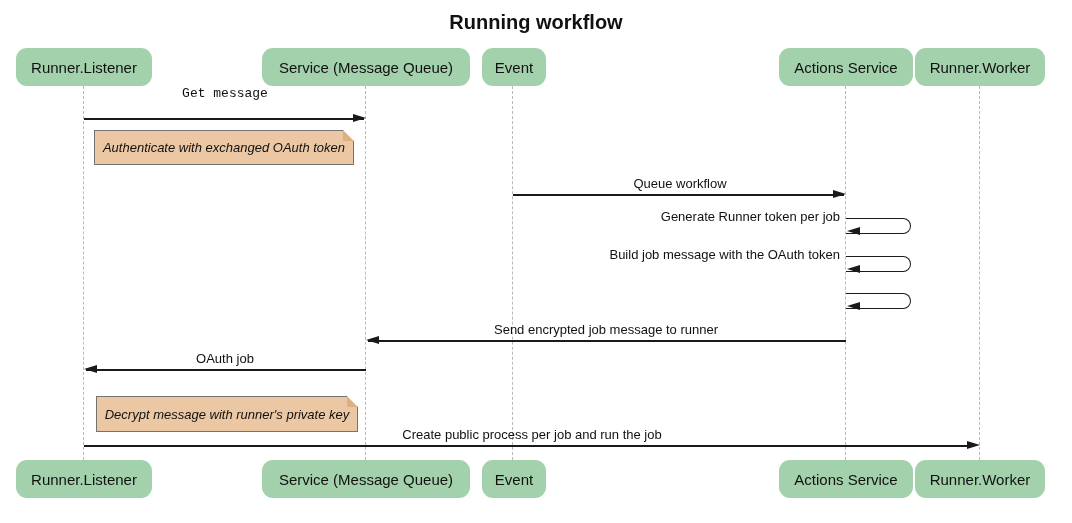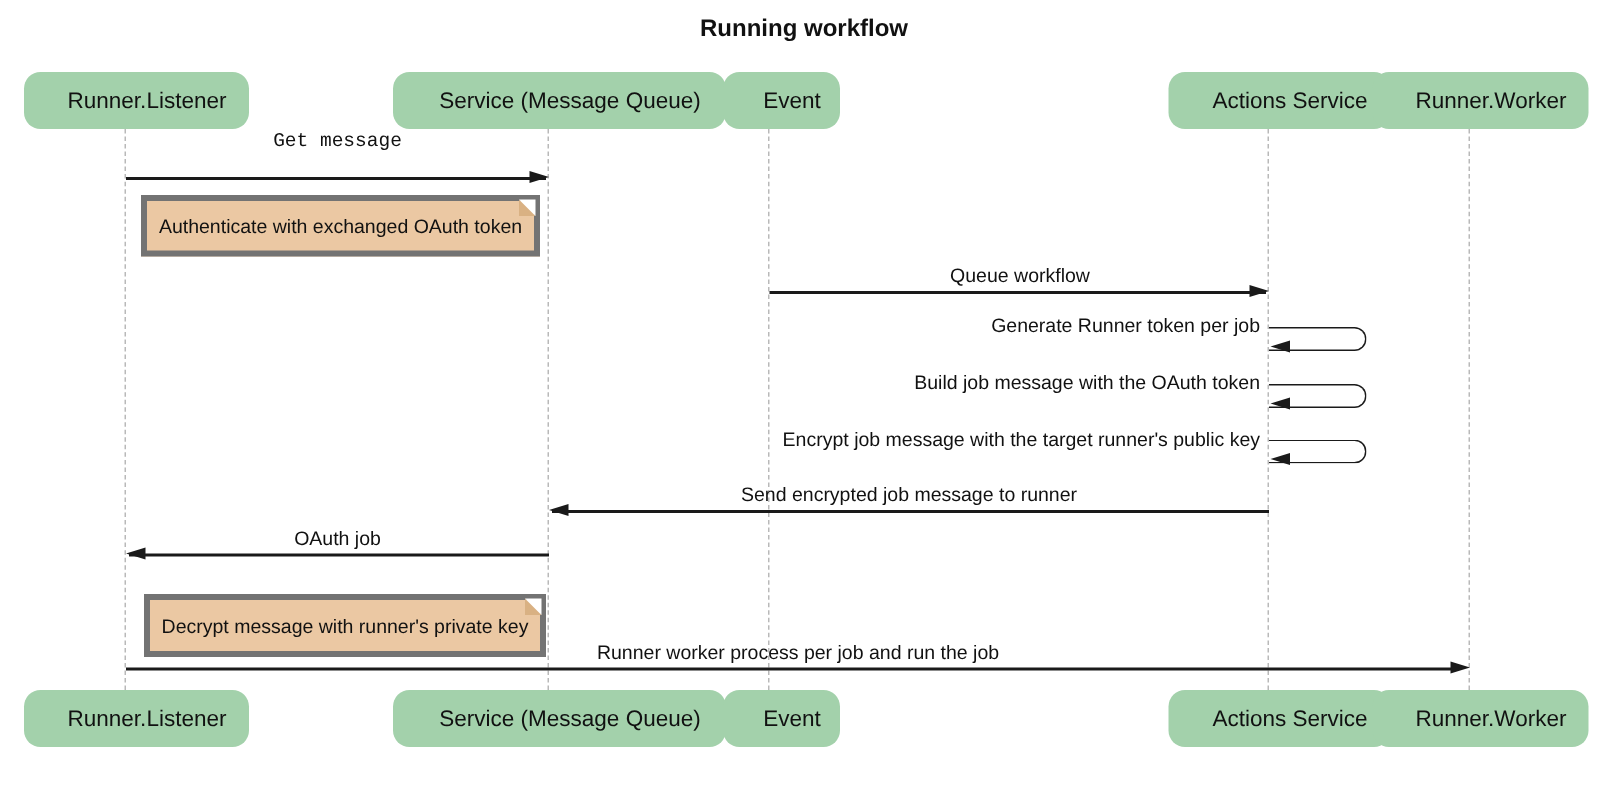--- a/index.html
+++ b/index.html
@@ -3,50 +3,50 @@
 <meta charset="utf-8">
 <style>
   html,body{margin:0;padding:0;background:#ffffff;}
   .canvas{
     position:relative;width:1072px;height:523px;background:#ffffff;
     font-family:"Liberation Sans","DejaVu Sans",sans-serif;color:#111;
     overflow:hidden;
   }
   .title{
     position:absolute;top:11px;left:0;width:100%;text-align:center;
-    font-size:16px;font-weight:bold;color:#111;
+    font-size:20px;font-weight:bold;color:#111;
   }
   .lifeline{
     position:absolute;width:0;border-left:1.5px dashed #b9b9b9;
   }
   .participant{
     position:absolute;height:38px;background:#a3d1ab;border-radius:11px;
     display:flex;align-items:center;justify-content:center;
-    font-size:15px;color:#111;white-space:nowrap;padding-left:14px;
+    font-size:15px;color:#111;white-space:nowrap;
   }
   .mline{position:absolute;height:1.5px;background:#1a1a1a;}
   .mlabel{
     position:absolute;font-size:13px;line-height:14px;white-space:nowrap;
     transform:translateX(-50%);color:#111;
   }
   .slabel{
     position:absolute;font-size:13px;line-height:14px;white-space:nowrap;
     text-align:right;color:#111;
   }
   .arr{position:absolute;width:0;height:0;border-top:4.5px solid transparent;border-bottom:4.5px solid transparent;}
   .arr.r{border-left:13px solid #1a1a1a;}
   .arr.l{border-right:13px solid #1a1a1a;}
   .loop{
     position:absolute;width:64px;height:14px;
     border:1.5px solid #1a1a1a;border-left:none;border-radius:0 9px 9px 0;
   }
   .note{
-    position:absolute;background:#ebc8a3;border:4px solid #737373;
+    position:absolute;background:#ebc8a3;border:1px solid #737373;
     display:flex;align-items:center;justify-content:center;
-    font-size:13px;color:#111;white-space:nowrap;
+    font-size:13px;color:#111;white-space:nowrap;font-style:italic;
   }
   .note .fold-under{
     position:absolute;top:-1px;right:-1px;width:0;height:0;
     border-bottom:11px solid #d9b183;border-right:11px solid transparent;
   }
   .note .fold-cut{
     position:absolute;top:-1px;right:-1px;width:0;height:0;
     border-top:11px solid #ffffff;border-left:11px solid transparent;
   }
 </style>
@@ -94,39 +94,38 @@
   <div class="arr r" style="left:833px;top:190px;"></div>
 
   <div class="slabel" style="right:232px;top:210px;">Generate Runner token per job</div>
   <div class="loop" style="left:846px;top:218px;"></div>
   <div class="arr l" style="left:847px;top:227px;"></div>
 
   <div class="slabel" style="right:232px;top:248px;">Build job message with the OAuth token</div>
   <div class="loop" style="left:846px;top:256px;"></div>
   <div class="arr l" style="left:847px;top:265px;"></div>
 
-  <div class="slabel" style="right:232px;top:286px;">Encrypt job message with the target runner's public key</div>
   <div class="loop" style="left:846px;top:293px;"></div>
   <div class="arr l" style="left:847px;top:302px;"></div>
 
   <div class="mlabel" style="left:606px;top:323px;">Send encrypted job message to runner</div>
   <div class="mline" style="left:368px;top:340px;width:478px;"></div>
   <div class="arr l" style="left:366px;top:336px;"></div>
 
   <div class="mlabel" style="left:225px;top:352px;">OAuth job</div>
   <div class="mline" style="left:86px;top:369px;width:280px;"></div>
   <div class="arr l" style="left:84px;top:365px;"></div>
 
   <div class="note" style="left:96px;top:396px;width:260px;height:34px;">
     <span class="fold-under"></span>
     <span class="fold-cut"></span>
     <span>Decrypt message with runner's private key</span>
   </div>
 
-  <div class="mlabel" style="left:532px;top:428px;">Runner worker process per job and run the job</div>
+  <div class="mlabel" style="left:532px;top:428px;">Create public process per job and run the job</div>
   <div class="mline" style="left:84px;top:445px;width:884px;"></div>
   <div class="arr r" style="left:967px;top:441px;"></div>
 
   <div class="participant" style="left:16px;top:460px;width:136px;">
       <span>Runner.Listener</span>
     </div>
   <div class="participant" style="left:262px;top:460px;width:208px;">
       <span>Service (Message Queue)</span>
     </div>
   <div class="participant" style="left:482px;top:460px;width:64px;">

